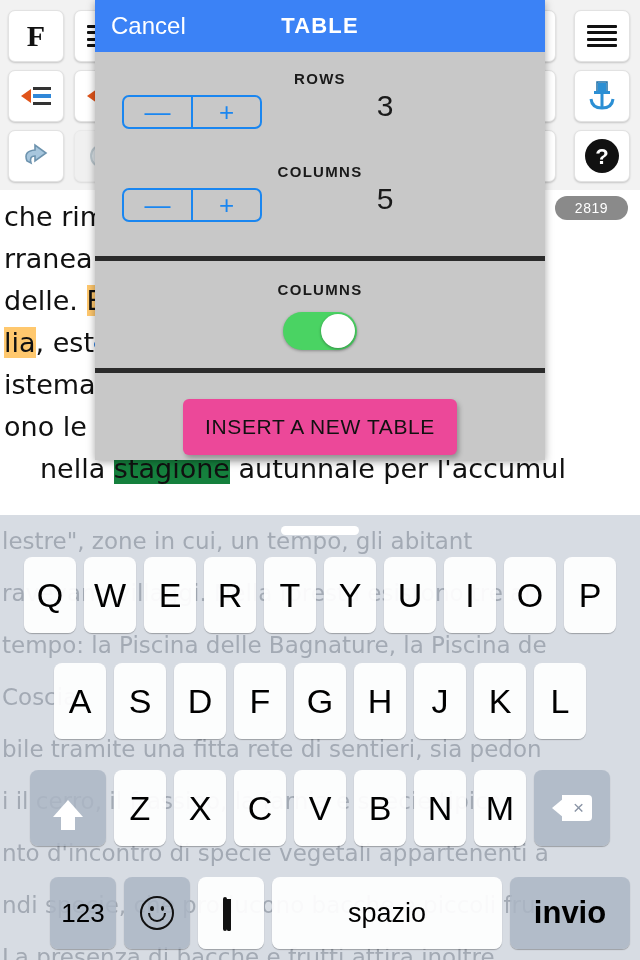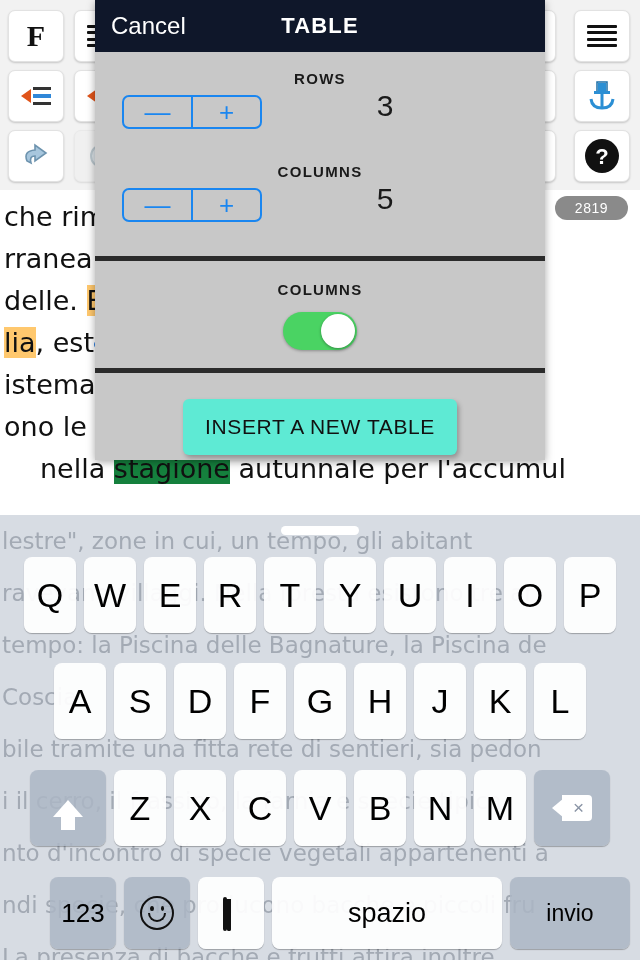--- a/index.html
+++ b/index.html
@@ -64,21 +64,21 @@
     font-size: 14px; letter-spacing: .5px;
   }
 
   
   .modal {
     position: absolute; left: 95px; top: 0; width: 450px; height: 460px;
     background: #c8c8c8;
     box-shadow: 0 2px 8px rgba(0,0,0,.35);
   }
   .modal-head {
-    height: 52px; background: #0f172a; color: #fff;
+    height: 52px; background: #3b82f6; color: #fff;
     display: flex; align-items: center; position: relative;
   }
   .modal-cancel {
     position: absolute; left: 16px; font-size: 24px; color: #fff;
   }
   .modal-title {
     width: 100%; text-align: center; font-size: 22px;
     font-weight: bold; letter-spacing: 1.2px; color: #fff;
   }
   .sec-label {
@@ -108,21 +108,21 @@
     background: #4ad363; position: relative;
     box-shadow: 0 1px 3px rgba(0,0,0,.3);
   }
   .toggle .knob {
     position: absolute; right: 2px; top: 2px;
     width: 34px; height: 34px; border-radius: 50%;
     background: #fff; box-shadow: 0 1px 3px rgba(0,0,0,.35);
   }
   .insert-wrap { display: flex; justify-content: center; padding-top: 26px; }
   .insert-btn {
-    background: #5eead4; border-radius: 6px;
+    background: #ec4899; border-radius: 6px;
     padding: 16px 22px; font-size: 21px; letter-spacing: .6px;
     color: #111; box-shadow: 2px 3px 5px rgba(0,0,0,.28);
   }
 
   
   .kbd {
     position: absolute; left: 0; bottom: 0; width: 640px; height: 445px;
     background: rgba(209,214,222,.86);
   }
   .kbd-bgtext {
@@ -145,21 +145,21 @@
     width: 52px; height: 76px; border-radius: 8px;
     background: rgba(255,255,255,.93);
     box-shadow: 0 1px 1px rgba(0,0,0,.28);
     display: flex; align-items: center; justify-content: center;
     font-size: 34px; color: #000;
   }
   .key.dark { background: rgba(172,182,196,.85); }
   .key.w-shift, .key.w-back { width: 76px; }
   .key.w-123, .key.w-emoji, .key.w-mic { width: 66px; height: 72px; font-size: 26px; }
   .key.w-space { width: 230px; height: 72px; font-size: 27px; }
-  .key.w-enter { width: 120px; height: 72px; font-size: 23px; background: rgba(172,182,196,.85); }
+  .key.w-enter { width: 120px; height: 72px; font-size: 31px; background: rgba(172,182,196,.85); font-weight: bold; }
   .arrow-up {
     width: 0; height: 0; border-left: 15px solid transparent;
     border-right: 15px solid transparent; border-bottom: 17px solid #fff;
     position: relative;
   }
   .arrow-up::after {
     content:""; position:absolute; left:-7px; top:17px;
     width:14px; height:13px; background:#fff;
   }
   .bk { position: relative; width: 40px; height: 26px; }

